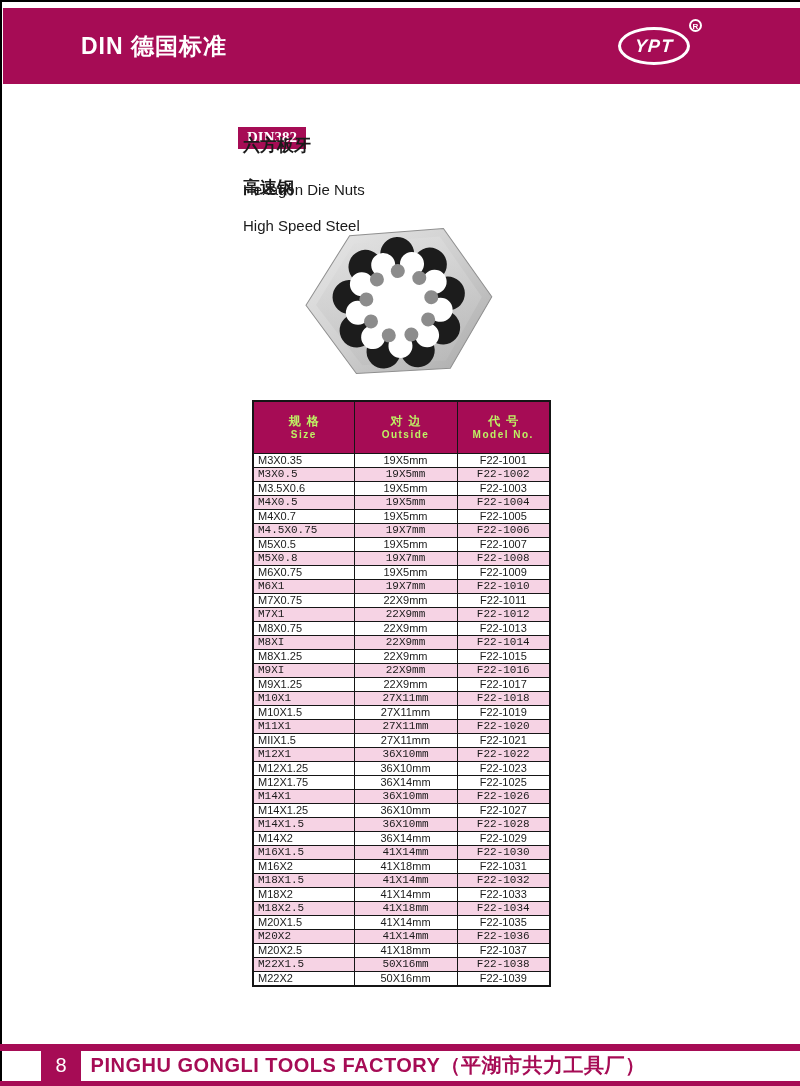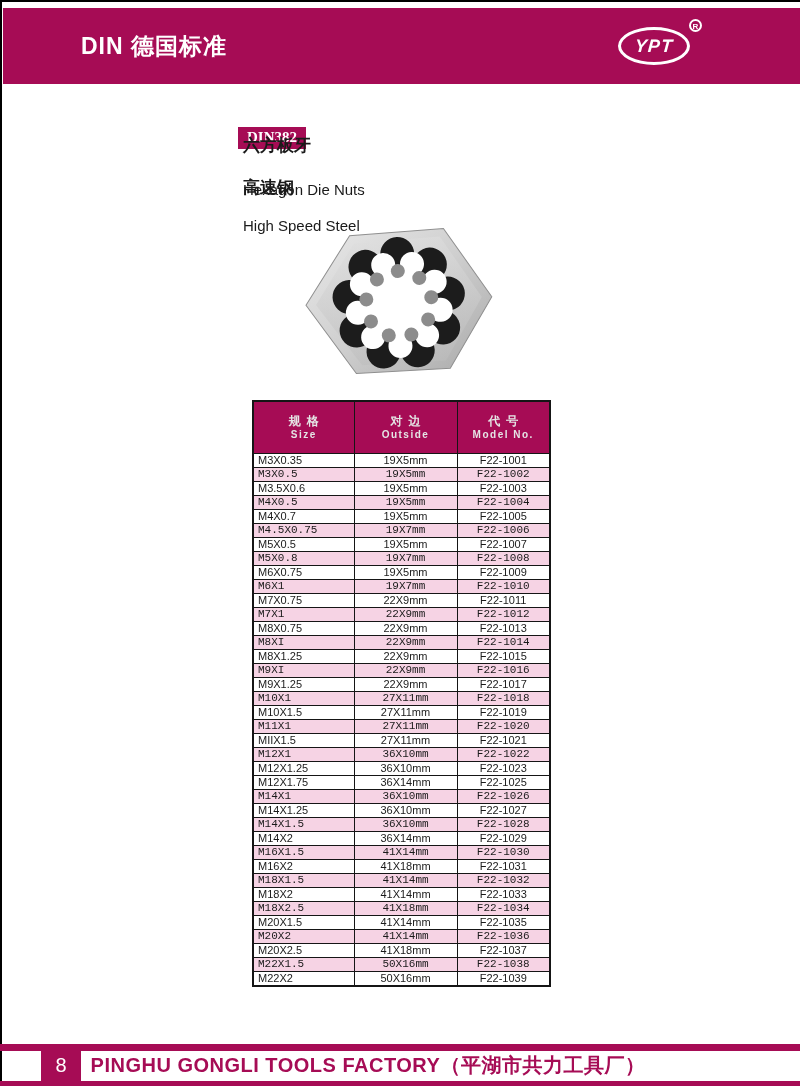--- a/index.html
+++ b/index.html
@@ -34,21 +34,21 @@
   .prod-zh{font-weight:bold;font-size:17px;}
   .prod-en{font-size:15px;}
   .l1{top:134px;} .l2{top:164px;margin-top:17px;} .l3{top:176px;} .l4{top:196px;margin-top:21px;}
 
   .photo{position:absolute;left:294px;top:216px;width:214px;height:176px;}
 
   
   table.spec{position:absolute;left:252px;top:400px;border-collapse:collapse;table-layout:fixed;
     border:2px solid var(--border);}
   table.spec th,table.spec td{border:1px solid var(--border);overflow:hidden;white-space:nowrap;}
-  table.spec thead th{background:var(--accent);color:#e5e5e5;height:52px;padding:0 0;vertical-align:middle;}
+  table.spec thead th{background:var(--accent);color:#bef264;height:52px;padding:0 0;vertical-align:middle;}
   .th-zh{font-size:12px;font-weight:bold;letter-spacing:6px;text-indent:6px;line-height:16px;}
   .th-en{font-size:10px;font-weight:bold;letter-spacing:1.5px;line-height:12px;}
   table.spec tbody td{height:14px;font-size:11px;line-height:13px;padding:0;}
   table.spec tbody td.left{text-align:left;padding-left:4px;}
   table.spec tbody td.ctr{text-align:center;}
   table.spec tbody tr.pink td{background:var(--pink);font-family:Liberation Mono, monospace;}
 
   
   .footer-bar-top{position:absolute;left:0;top:1044px;width:800px;height:7px;background:var(--accent);}
   .footer-bar-bottom{position:absolute;left:0;top:1081px;width:800px;height:5px;background:var(--accent);}

